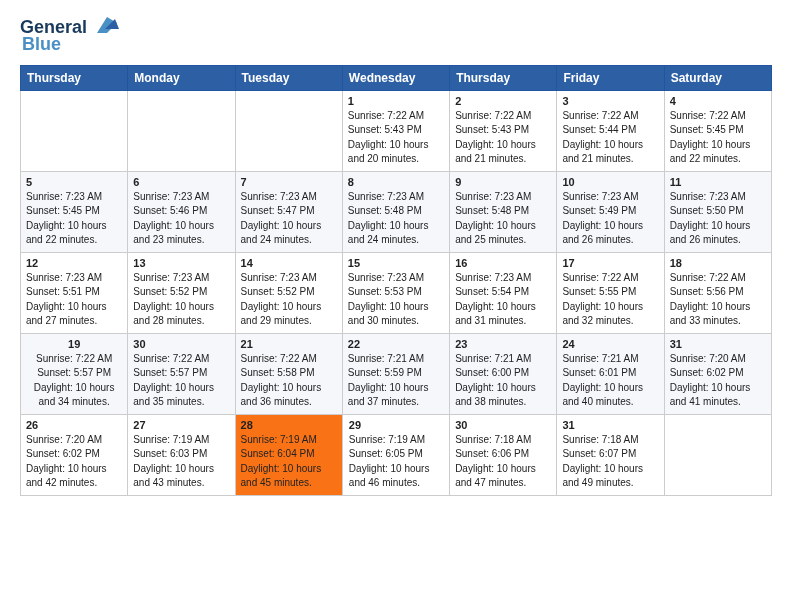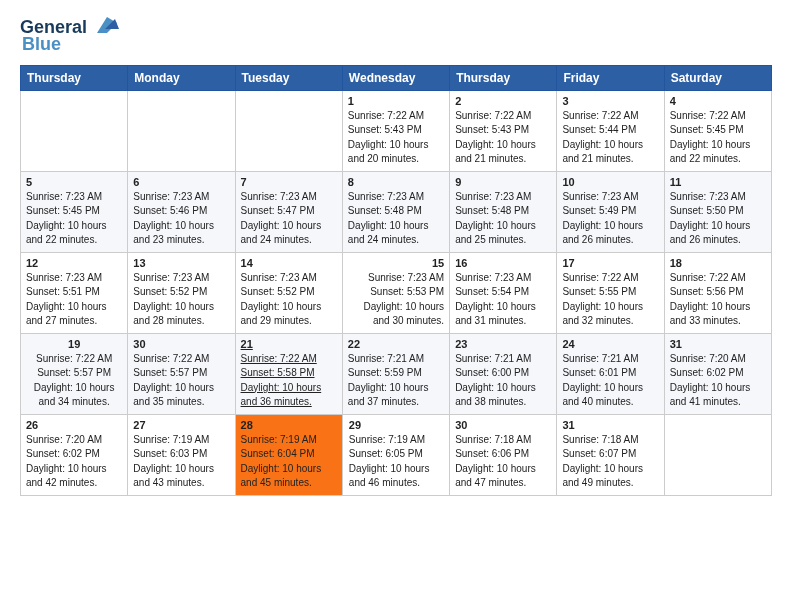--- a/index.html
+++ b/index.html
@@ -216,21 +216,21 @@
 Daylight: 10 hours
 and 28 minutes.</div>
           </td>
           <td style="background: rgb(255, 255, 255);">
             <span class="day-num">14</span>
             <div class="day-info" style="white-space: pre-line;">Sunrise: 7:23 AM
 Sunset: 5:52 PM
 Daylight: 10 hours
 and 29 minutes.</div>
           </td>
-          <td style="background: rgb(255, 255, 255); text-align: right;">
+          <td style="background: rgb(255, 255, 255);">
             <span class="day-num">15</span>
             <div class="day-info" style="white-space: pre-line;">Sunrise: 7:23 AM
 Sunset: 5:53 PM
 Daylight: 10 hours
 and 30 minutes.</div>
           </td>
           <td style="background: rgb(255, 255, 255);">
             <span class="day-num">16</span>
             <div class="day-info" style="white-space: pre-line;">Sunrise: 7:23 AM
 Sunset: 5:54 PM
@@ -260,21 +260,21 @@
 Daylight: 10 hours
 and 34 minutes.</div>
           </td>
           <td style="background: rgb(245, 247, 251);">
             <span class="day-num">30</span>
             <div class="day-info" style="white-space: pre-line;">Sunrise: 7:22 AM
 Sunset: 5:57 PM
 Daylight: 10 hours
 and 35 minutes.</div>
           </td>
-          <td style="background: rgb(245, 247, 251); text-decoration: underline;">
+          <td style="background: rgb(245, 247, 251);">
             <span class="day-num">21</span>
             <div class="day-info" style="white-space: pre-line;">Sunrise: 7:22 AM
 Sunset: 5:58 PM
 Daylight: 10 hours
 and 36 minutes.</div>
           </td>
           <td style="background: rgb(245, 247, 251);">
             <span class="day-num">22</span>
             <div class="day-info" style="white-space: pre-line;">Sunrise: 7:21 AM
 Sunset: 5:59 PM

